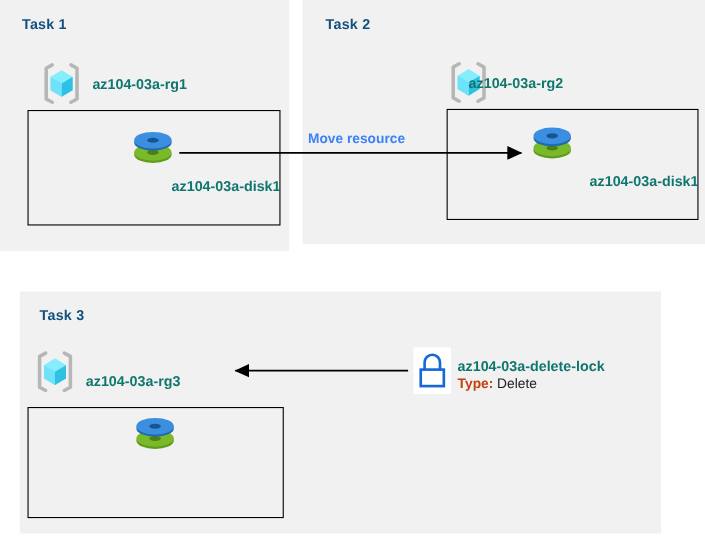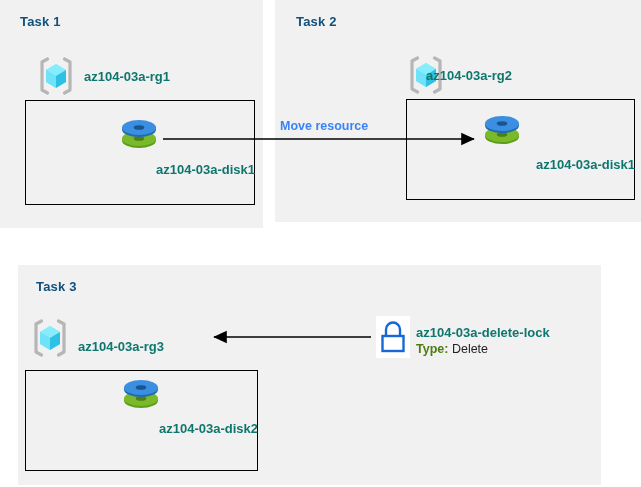--- a/index.html
+++ b/index.html
@@ -46,21 +46,21 @@
     text-align: right;
   }
   .sub-label {
     position: absolute;
     font-size: 12.5px;
     color: #222222;
     white-space: nowrap;
   }
   .sub-label b {
     font-weight: bold;
-    color: #4d7c0f;
+    color: #c2410c;
   }
   .arrow-label {
     position: absolute;
     font-size: 12.5px;
     font-weight: bold;
     color: #3b82f6;
     white-space: nowrap;
   }
   .icon-rg, .icon-disk, .icon-lock {
     position: absolute;
@@ -158,21 +158,20 @@
   <div class="icon-disk" style="left:120px; top:374px; width:42px; height:40px;">
     <svg width="42" height="40" viewBox="0 0 42 40">
       <ellipse cx="21" cy="26.5" rx="17" ry="7.6" fill="#5f9c18"></ellipse>
       <ellipse cx="21" cy="24.5" rx="17" ry="7.6" fill="#7ab929"></ellipse>
       <ellipse cx="21" cy="24.5" rx="5.2" ry="2.3" fill="#4d7f12"></ellipse>
       <ellipse cx="21" cy="15.5" rx="17" ry="7.6" fill="#1f6bb0"></ellipse>
       <ellipse cx="21" cy="13.5" rx="17" ry="7.6" fill="#3b8ee0"></ellipse>
       <ellipse cx="21" cy="13.5" rx="5.2" ry="2.3" fill="#17558f"></ellipse>
     </svg>
   </div>
-  <div class="node-label centered" style="left:25px; top:421px; width:233px;">az104-03a-disk2</div>
 
   <div class="icon-lock" style="left:376px; top:316px; width:34px; height:42px; background:#ffffff;">
     <svg width="34" height="42" viewBox="0 0 34 42">
       <rect x="0" y="0" width="34" height="42" fill="#ffffff"></rect>
       <path d="M10 20 L10 13.5 A7 7 0 0 1 24 13.5 L24 20" fill="none" stroke="#1668d8" stroke-width="2.4"></path>
       <rect x="6.5" y="20" width="21" height="15" fill="#ffffff" stroke="#1668d8" stroke-width="2.4"></rect>
     </svg>
   </div>
   <div class="node-label" style="left:416px; top:325px;">az104-03a-delete-lock</div>
   <div class="sub-label" style="left:416px; top:342px;">

